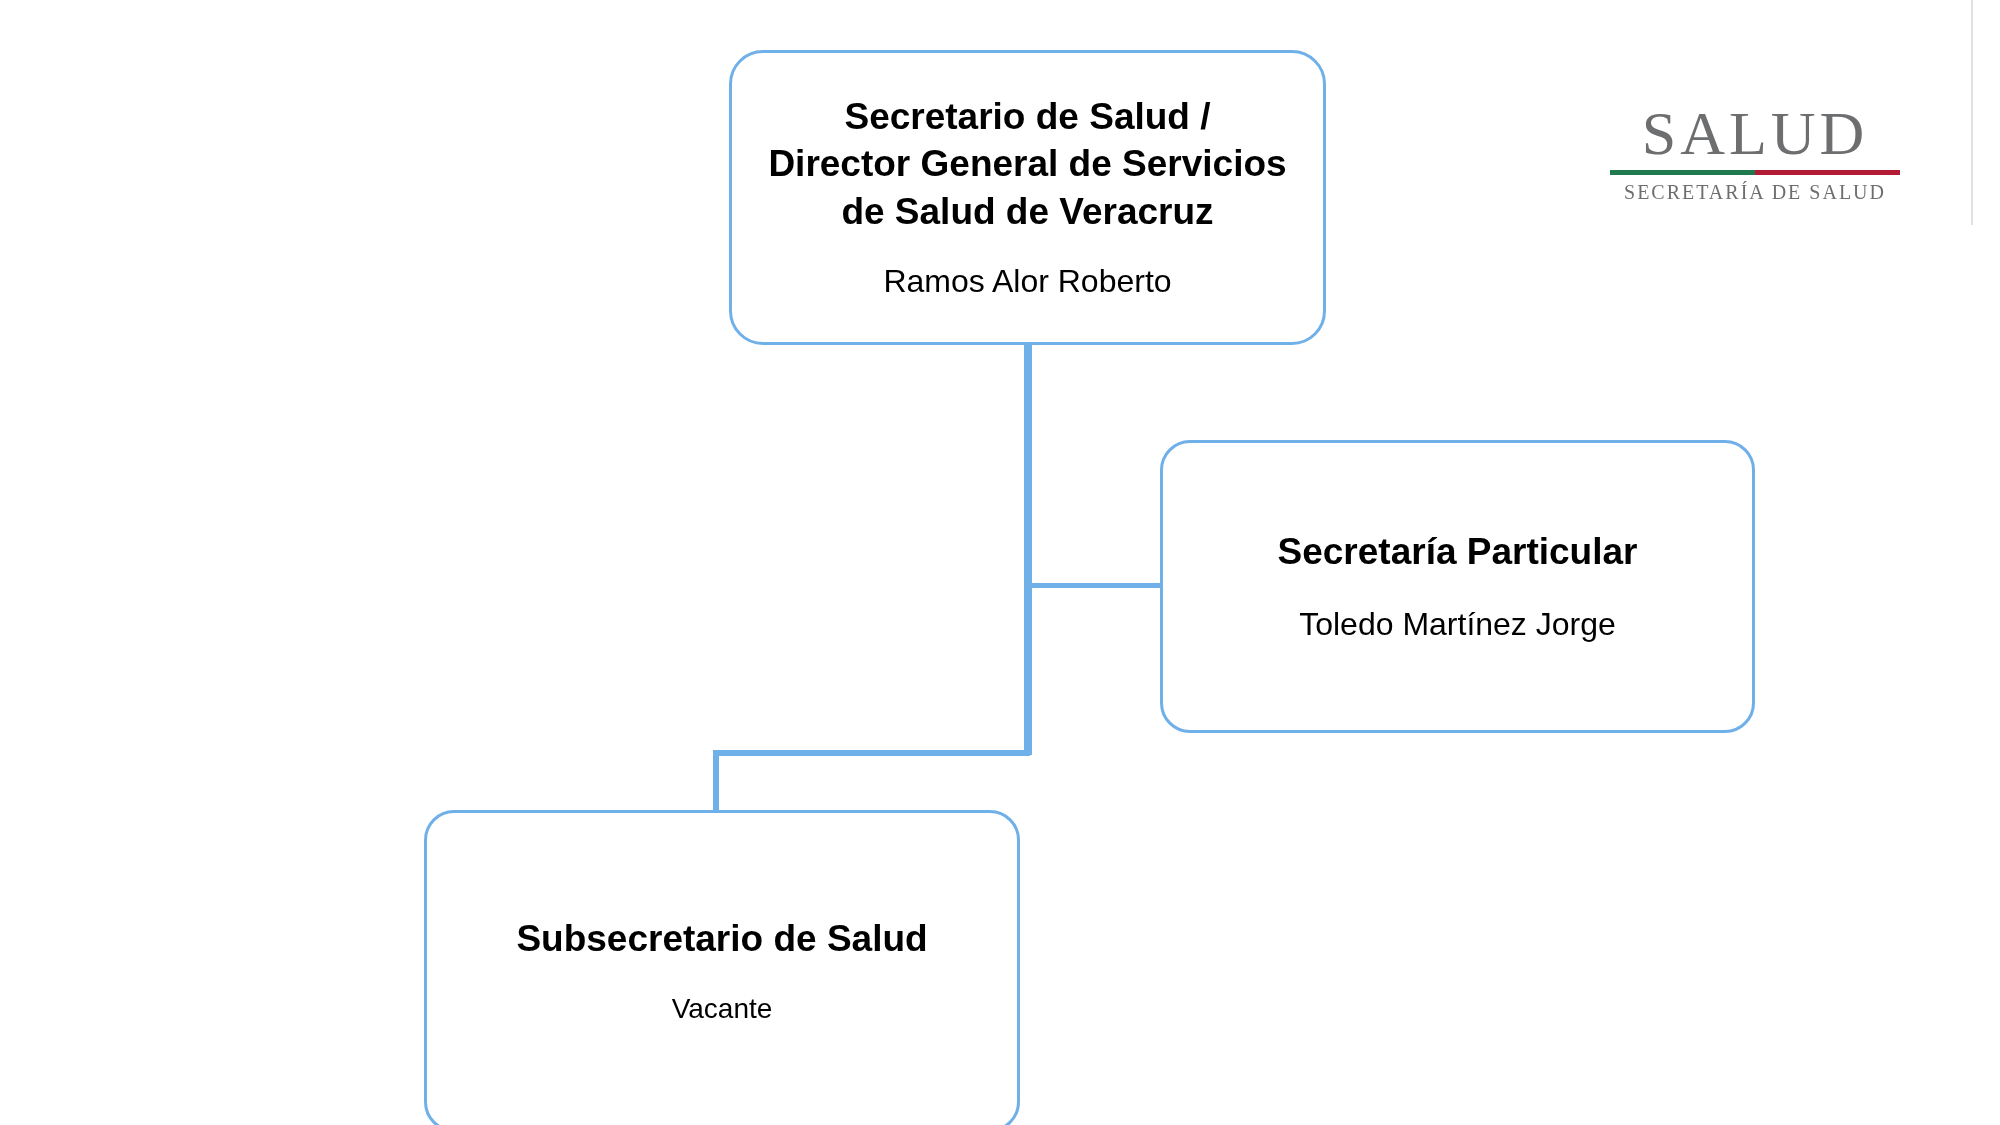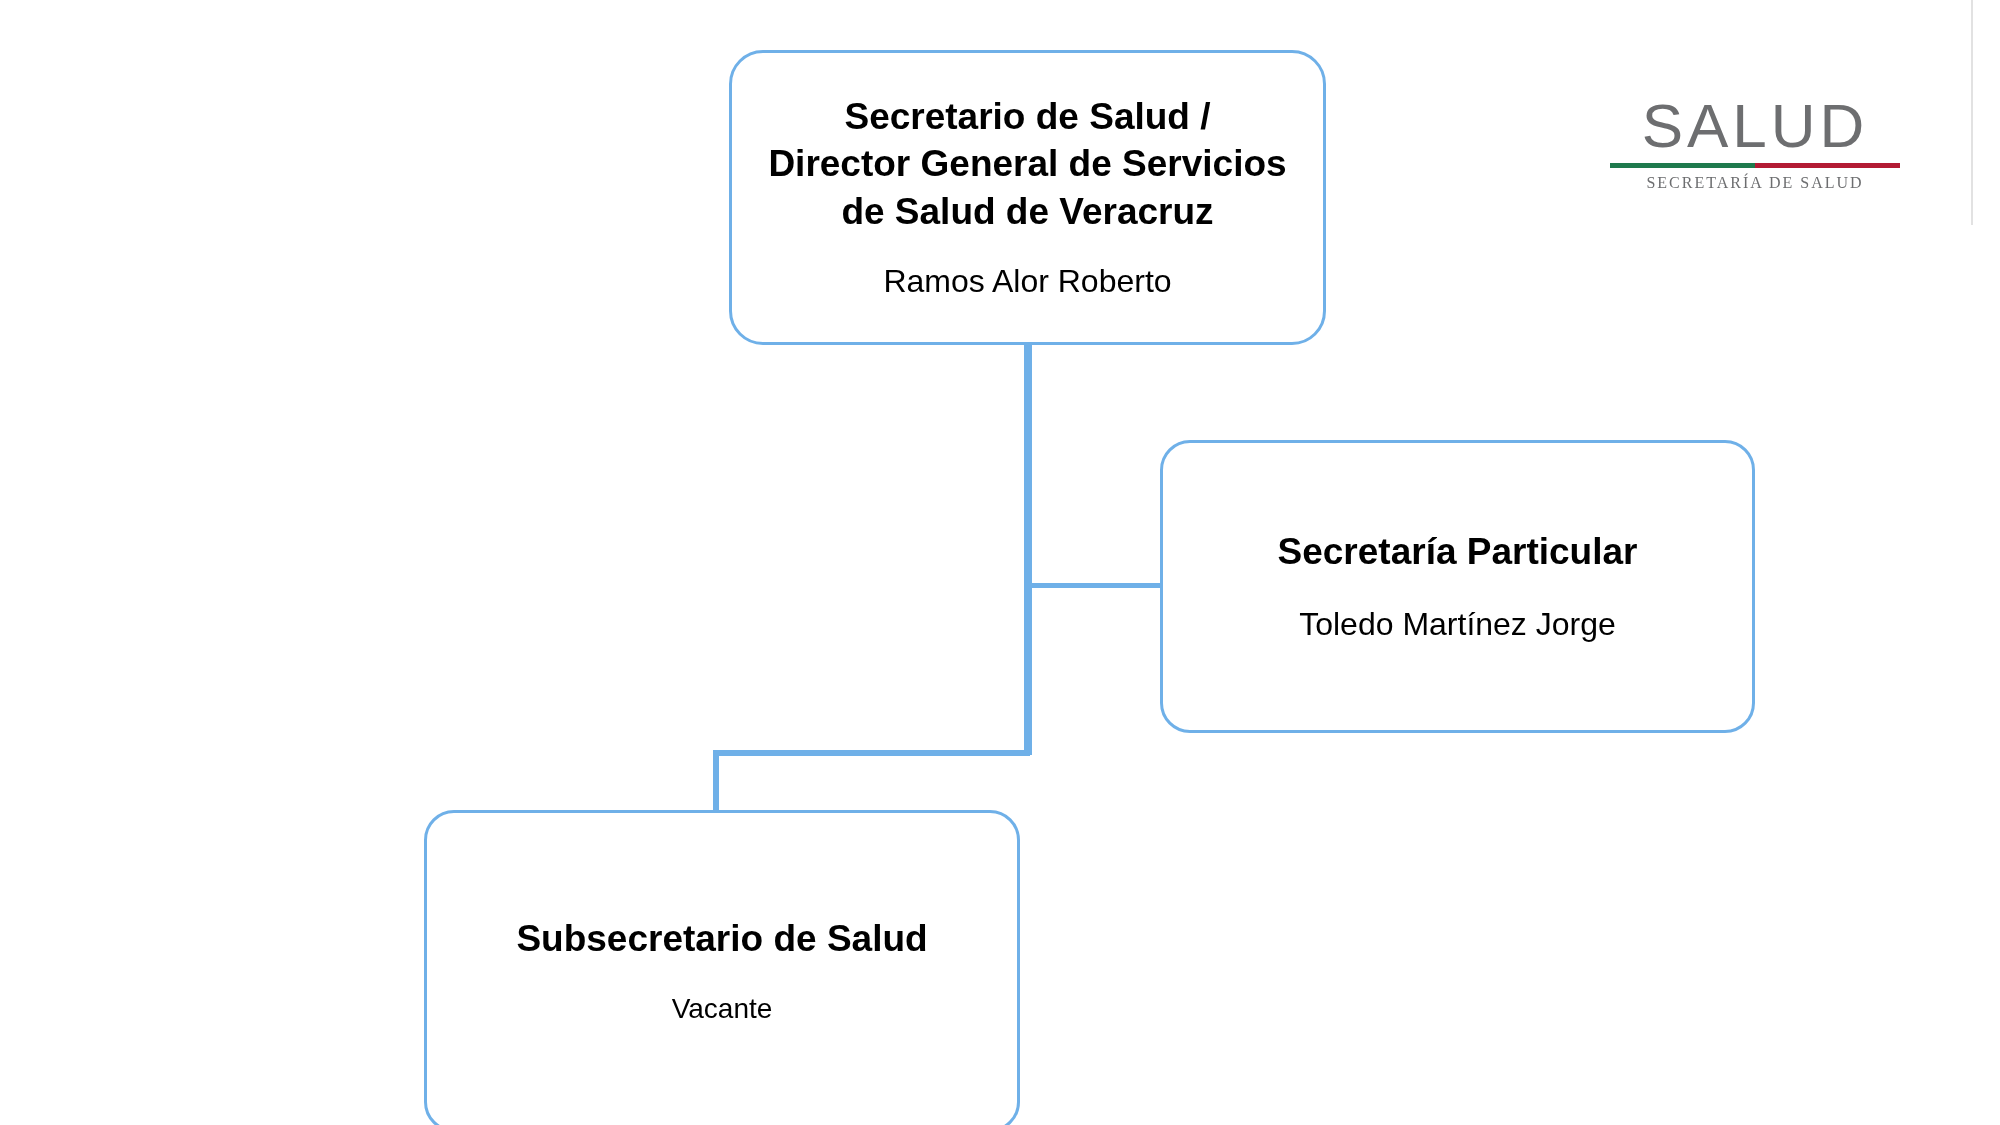--- a/index.html
+++ b/index.html
@@ -128,43 +128,44 @@
 
   
   #logo {
     position: absolute;
     left: 1610px;
     top: 95px;
     width: 290px;
     text-align: center;
   }
   #logo .logo-word {
-    font-family: Liberation Sans, sans-serif;
+    font-family: Liberation Serif, serif;
     font-size: 62px;
     letter-spacing: 4px;
     color: #6D6E70;
     line-height: 1;
+    margin-top: 7px;
   }
   #logo .logo-rule {
     width: 100%;
     height: 5px;
     margin: 6px 0 7px 0;
     display: flex;
   }
   #logo .logo-rule .green {
     flex: 1;
     background: #1F7A4D;
   }
   #logo .logo-rule .red {
     flex: 1;
     background: #B31B34;
   }
   #logo .logo-sub {
     font-family: "Liberation Serif", serif;
-    font-size: 16px;
+    font-size: 20px;
     letter-spacing: 2px;
     color: #6D6E70;
     line-height: 1;
   }
 
   
   #slide-edge {
     position: absolute;
     left: 1971px;
     top: 0;

